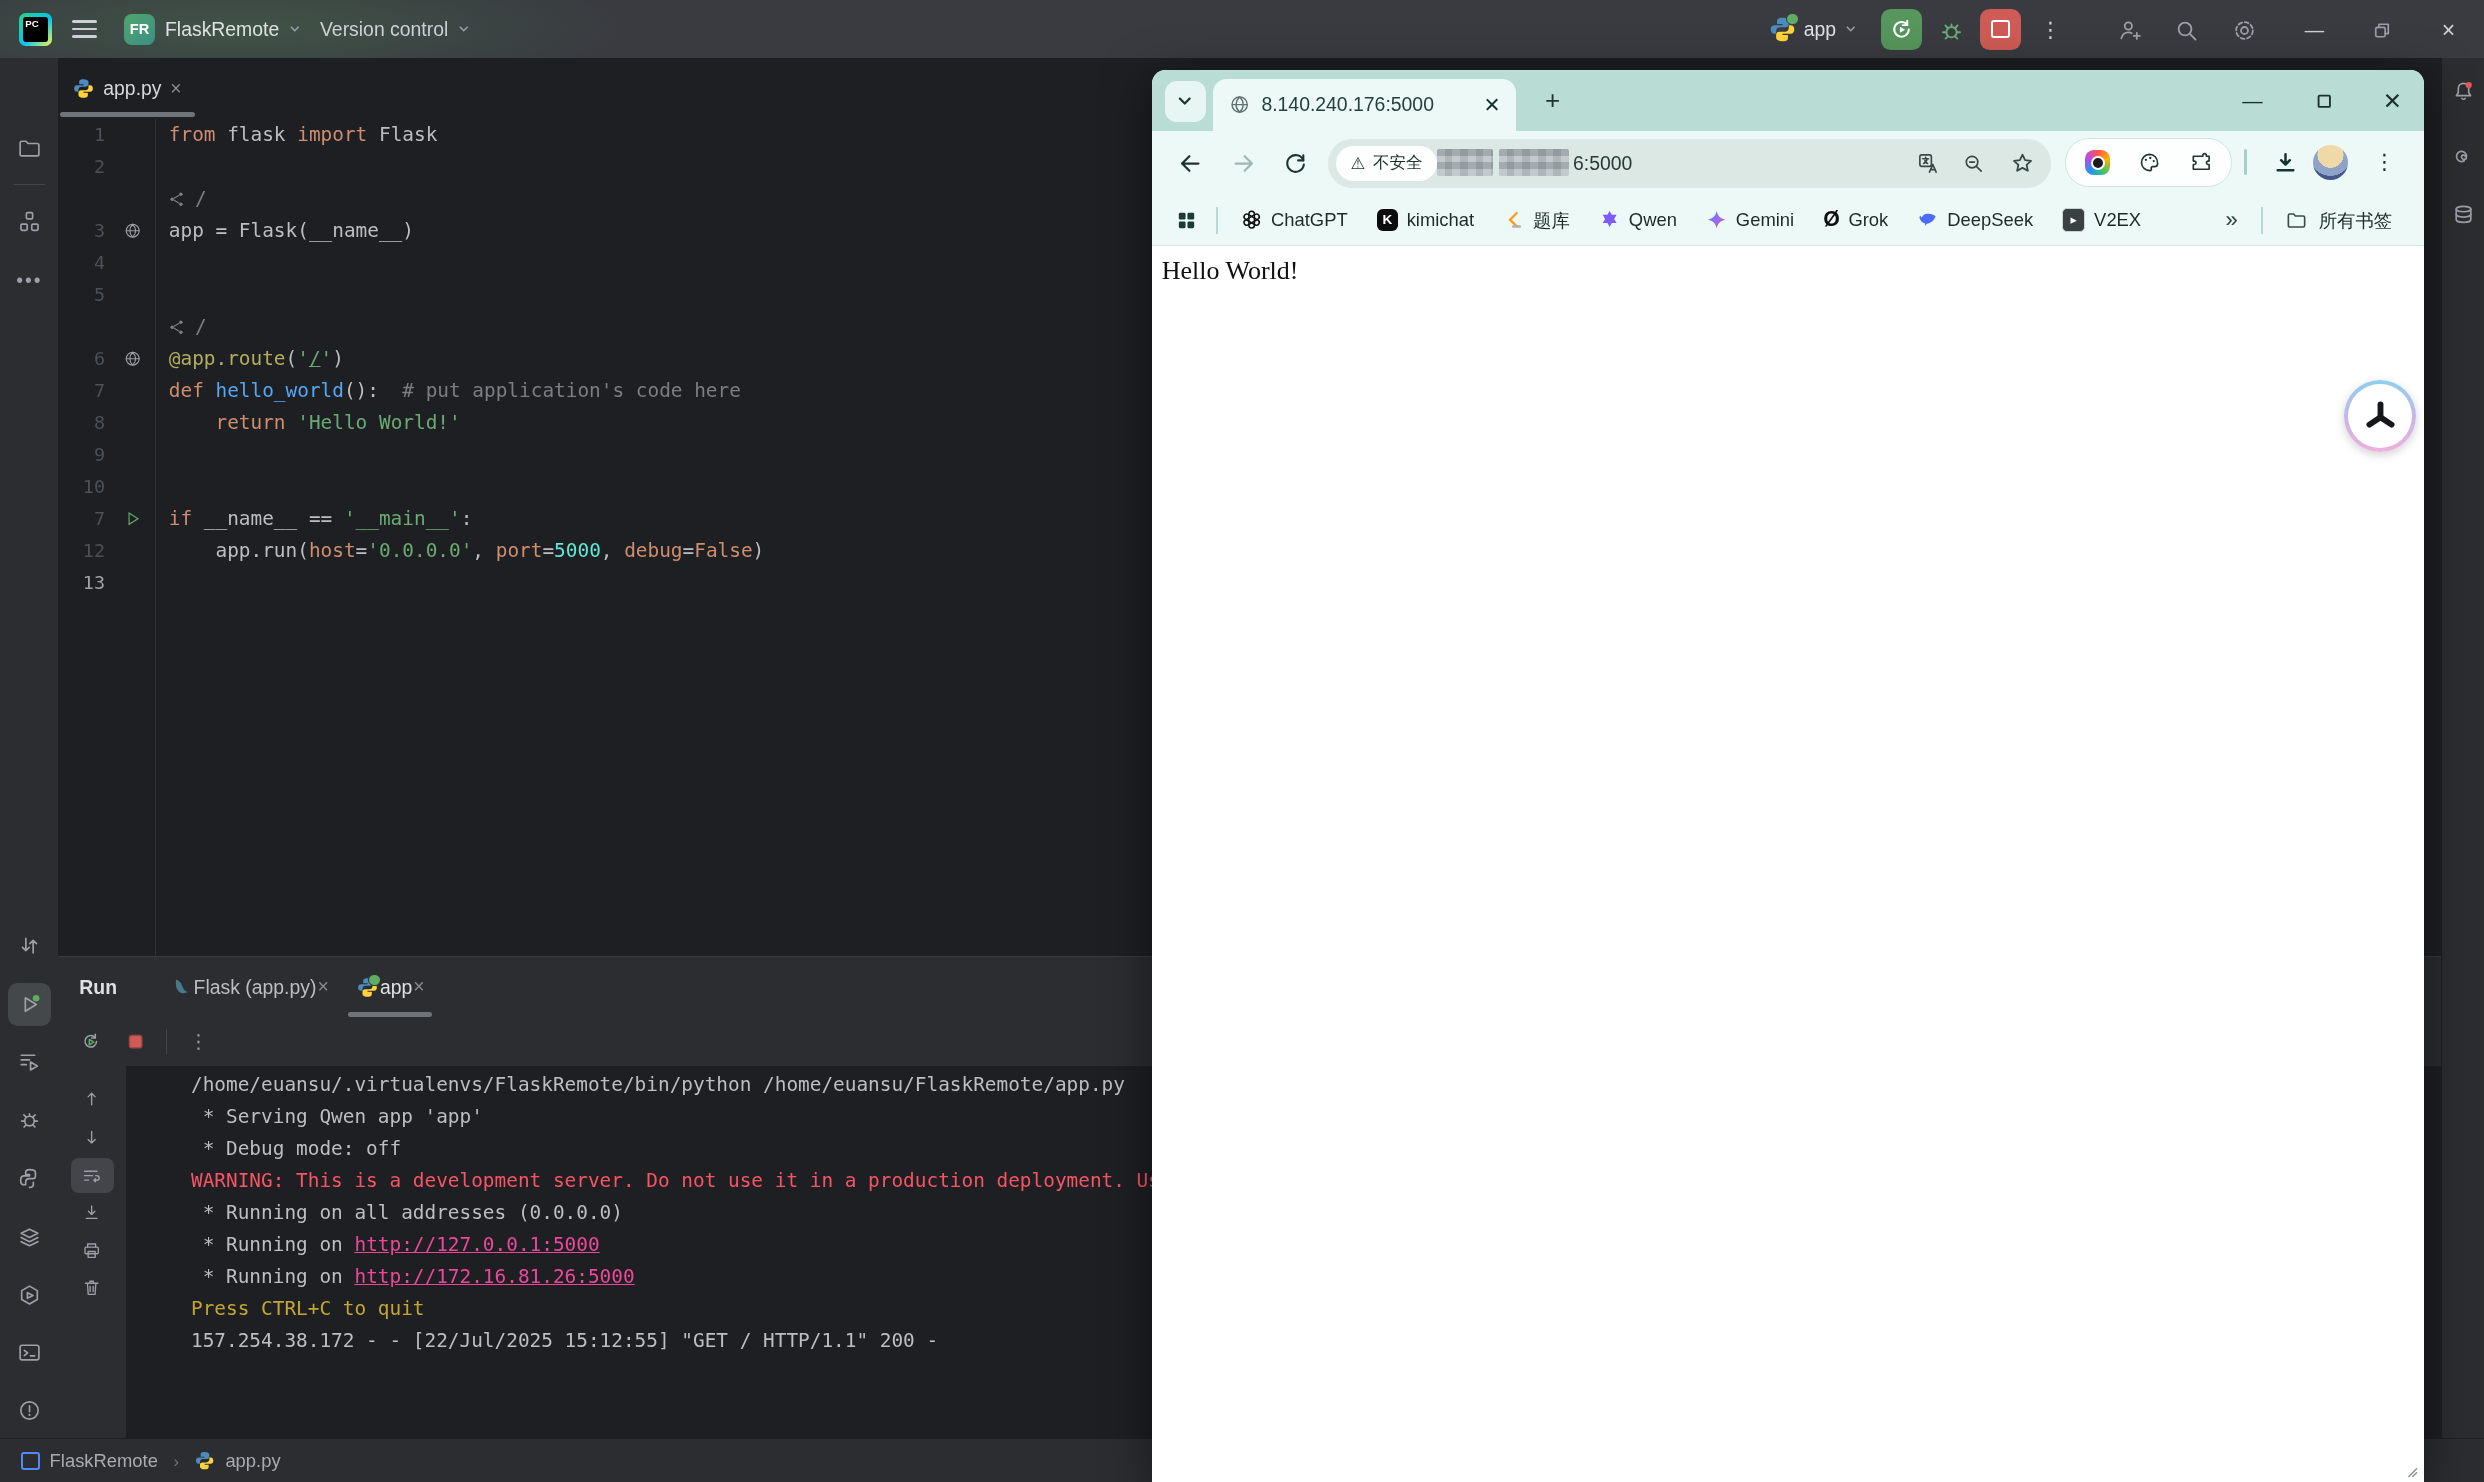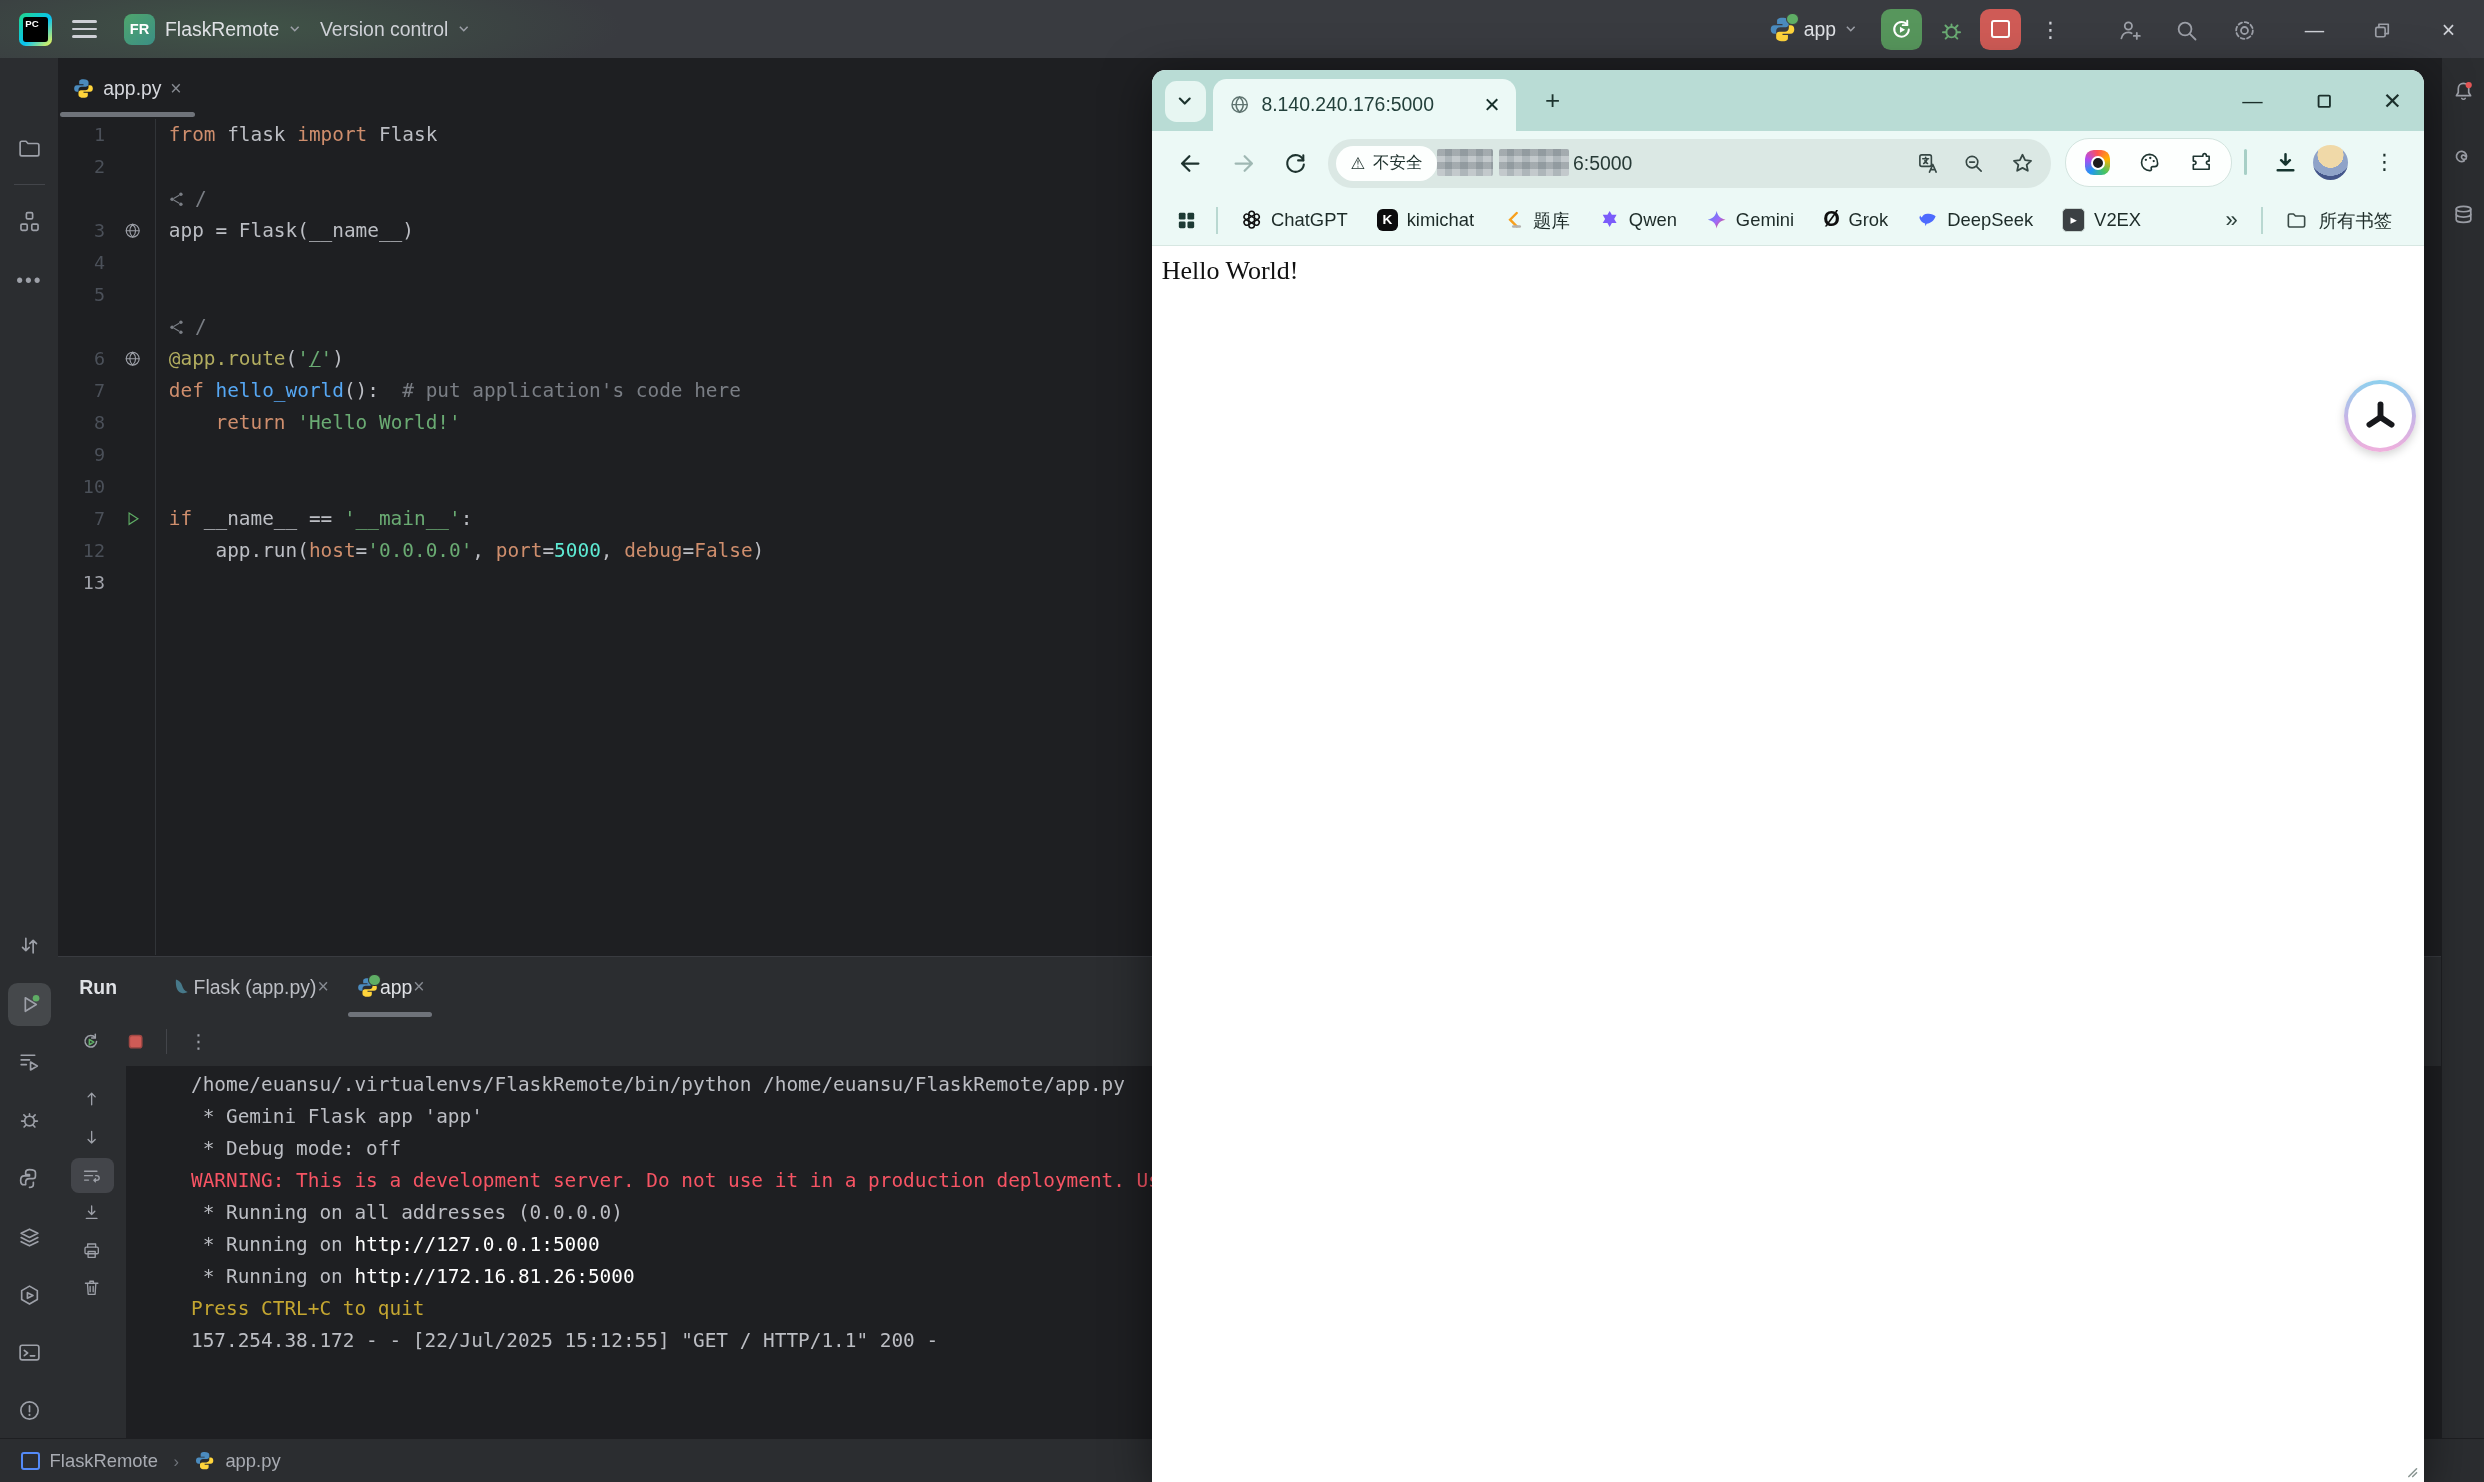--- a/index.html
+++ b/index.html
@@ -64,21 +64,21 @@
   .ln{width:47px;flex:0 0 47px;text-align:right;color:#4b5059;font-size:18.4px;}
   .ln.cur{color:#a1a3ab;}
   .gut{width:56px;flex:0 0 56px;display:flex;align-items:center;justify-content:center;color:#9da0a8;}
   .gut svg{stroke:currentColor;fill:none;stroke-width:1.4;stroke-linecap:round;}
   .codetxt{padding-left:7.8px;display:flex;align-items:center;}
   .inlay{display:inline-flex;align-items:center;margin-right:5.8px;color:#7a7e85;}
   .c-kw{color:#cf8e6d}.c-dec{color:#b3ae60}.c-fn{color:#56a8f5}.c-str{color:#6aab73}
   .c-strU{color:#6aab73;text-decoration:underline}.c-num{color:#5eead4}.c-com{color:#7a7e85}
   .c-pl{color:#bcbec4}.c-par{color:#cf8e6d}
   .c-out{color:#bcbec4}.c-warn{color:#f75464}.c-yellow{color:#c4a631}
-  .c-link{color:#ffffff;}
+  .c-link{color:#ec4899;text-decoration:underline;}
 
   
   #runpanel{left:58px;top:956px;width:2383px;height:482px;background:#1e1f22;border-top:1px solid #393b40;}
   #runheader{position:absolute;left:0;top:0;width:100%;height:60px;background:#2b2d30;display:flex;align-items:stretch;}
   #run-title{display:flex;align-items:center;font-weight:bold;color:#dfe1e5;font-size:19.4px;margin-left:21.3px;margin-right:39px;}
   .rtab{position:relative;display:flex;align-items:center;gap:1px;padding:0 13.6px;color:#bcbec4;font-size:19.4px;}
   .rtab.active{color:#dfe1e5;}
   .rtab.active::after{content:"";position:absolute;left:5.8px;right:5.8px;bottom:0;height:4.9px;border-radius:2.9px;background:#6f737a;}
   #runtoolbar{position:absolute;left:0;top:60px;width:100%;height:49px;background:#2b2d30;display:flex;align-items:center;gap:17.5px;padding-left:19.4px;box-sizing:border-box;}
   #runtoolbar .tdiv{width:1px;height:25px;background:#43454a;}
@@ -483,21 +483,21 @@
         </span>
       <span class="cgico" style="top:204px">
           <svg width="21.3" height="21.3" viewBox="0 0 24 24">
             <path d="M5 7h14M10 7V4.8h4V7M7.3 7l.8 12.5h7.8L16.7 7M10.3 10.5v6M13.7 10.5v6"></path>
           </svg>
         </span>
     </div>
     <div id="console">
         <div id="console-lines">
           <div class="conrow"><span class="c-out">/home/euansu/.virtualenvs/FlaskRemote/bin/python /home/euansu/FlaskRemote/app.py</span></div>
-          <div class="conrow"><span class="c-out"> * Gemini Flask app 'app'</span></div>
+          <div class="conrow"><span class="c-out"> * Serving Qwen app 'app'</span></div>
           <div class="conrow"><span class="c-out"> * Debug mode: off</span></div>
           <div class="conrow"><span class="c-warn">WARNING: This is a development server. Do not use it in a production deployment. Use a p</span></div>
           <div class="conrow"><span class="c-out"> * Running on all addresses (0.0.0.0)</span></div>
           <div class="conrow"><span class="c-out"> * Running on </span><span class="c-link">http://127.0.0.1:5000</span></div>
           <div class="conrow"><span class="c-out"> * Running on </span><span class="c-link">http://172.16.81.26:5000</span></div>
           <div class="conrow"><span class="c-yellow">Press CTRL+C to quit</span></div>
           <div class="conrow"><span class="c-out">157.254.38.172 - - [22/Jul/2025 15:12:55] "GET / HTTP/1.1" 200 -</span></div>
         </div>
       </div>
   </div>

